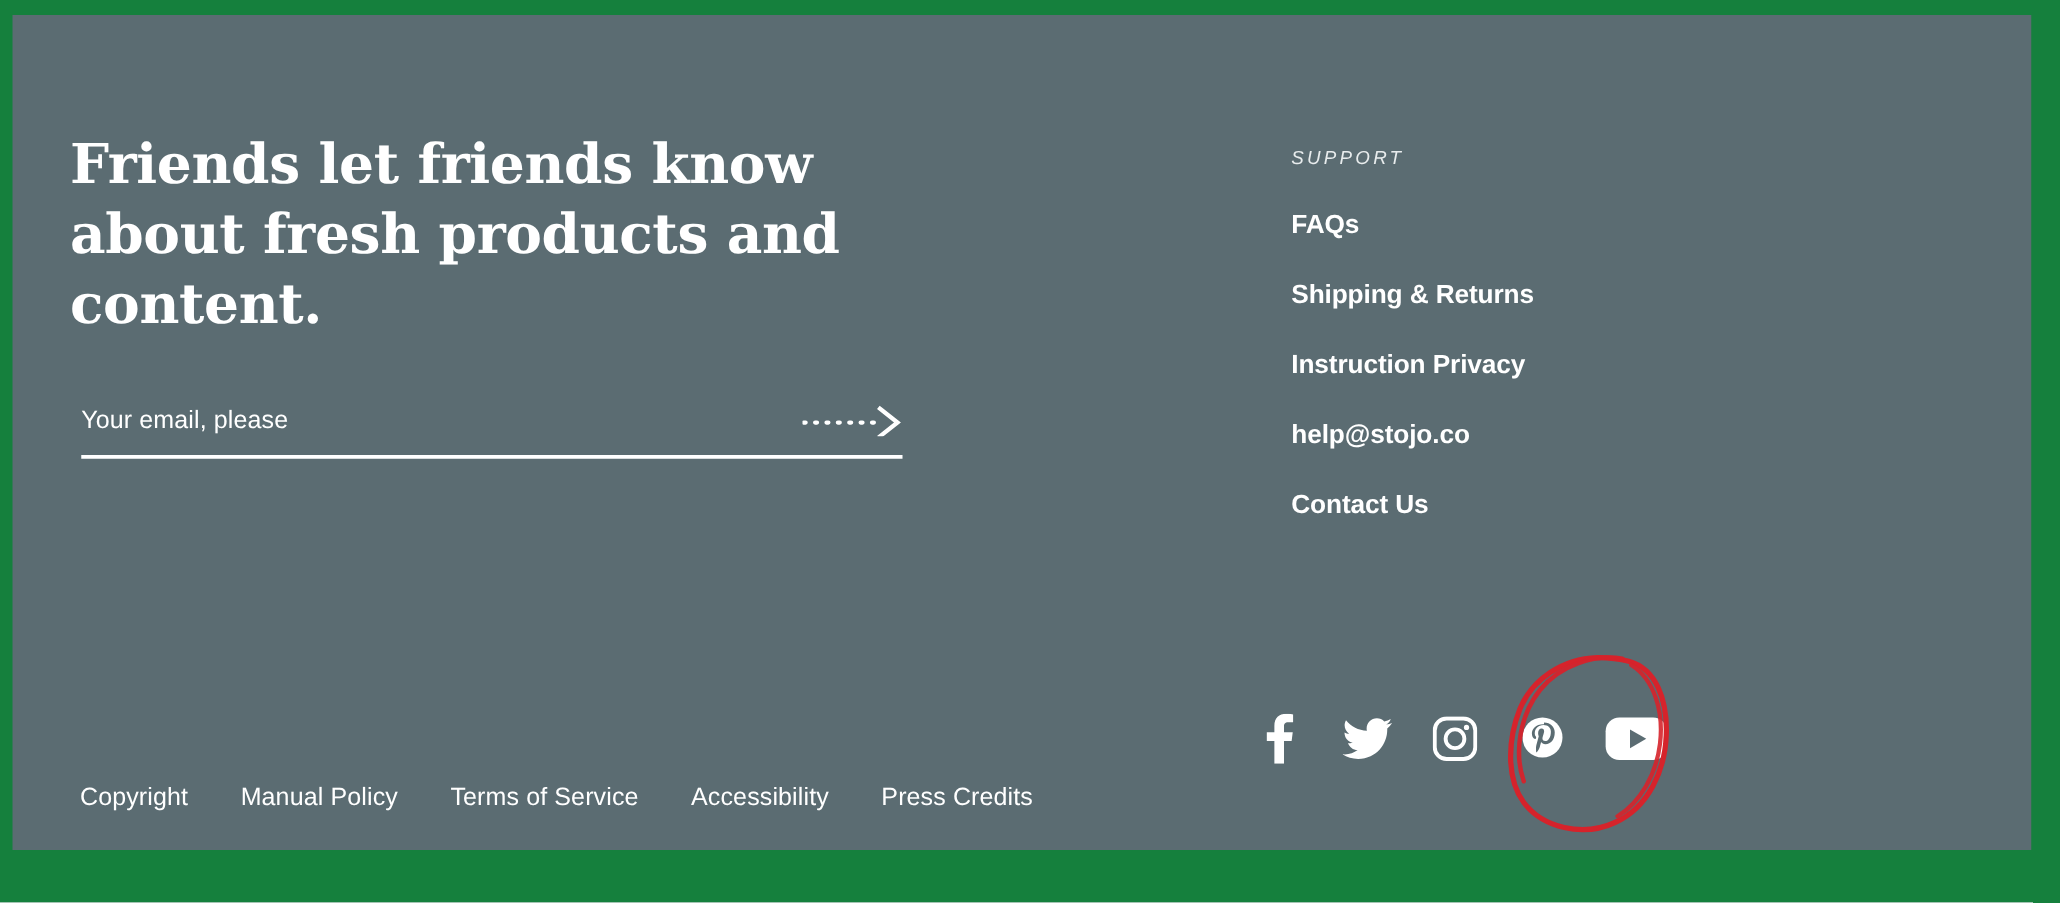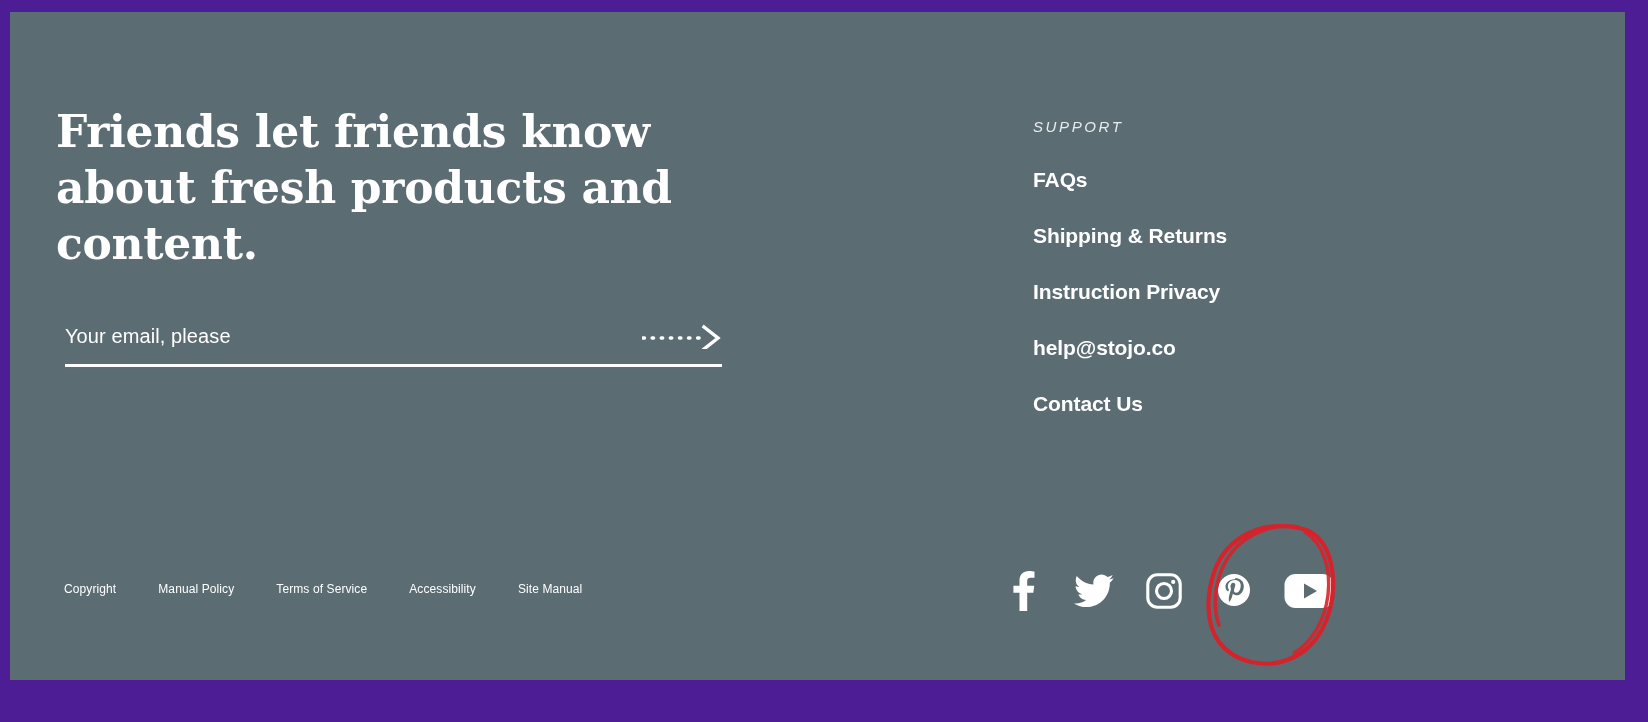--- a/index.html
+++ b/index.html
@@ -10,21 +10,21 @@
     height: 722px;
     background: #ffffff;
     font-family: "Liberation Sans", sans-serif;
     overflow: hidden;
   }
 
   #screen {
     position: relative;
     width: 1648px;
     height: 722px;
-    background: #4c1d95;
+    background: #15803d;
   }
 
   
   .footer-panel {
     position: absolute;
     left: 10px;
     top: 12px;
     width: 1615px;
     height: 668px;
     background: #5b6c72;
@@ -133,27 +133,28 @@
   
   .legal-row {
     position: absolute;
     left: 54px;
     top: 570px;
     display: flex;
     align-items: center;
   }
 
   .legal-link {
-    font-size: 12px;
+    font-size: 20px;
     font-weight: 400;
     color: #ffffff;
     text-decoration: none;
     margin-right: 42px;
     letter-spacing: 0.1px;
     cursor: pointer;
+    margin-top: 45px;
   }
   .legal-link:last-child { margin-right: 0; }
 
   .social-row {
     position: absolute;
     left: 993px;
     top: 558px;
     display: flex;
     align-items: center;
     gap: 28px;
@@ -216,21 +217,21 @@
       <a class="col-link">help@stojo.co</a>
       <a class="col-link">Contact Us</a>
     </div>
 
 
     <div class="legal-row">
       <a class="legal-link">Copyright</a>
       <a class="legal-link">Manual Policy</a>
       <a class="legal-link">Terms of Service</a>
       <a class="legal-link">Accessibility</a>
-      <a class="legal-link">Site Manual</a>
+      <a class="legal-link">Press Credits</a>
     </div>
 
     <div class="social-row">
 
       <a class="social-link" aria-label="Facebook">
         <svg width="22" height="40" viewBox="0 0 22 40" aria-hidden="true">
           <path fill="#ffffff" d="M14.2 40V21.8h6.1l0.9-7.1h-7V10.2c0-2.1 0.6-3.4 3.5-3.4h3.8V0.5C20.9 0.4 18.6 0 15.9 0 10.3 0 6.5 3.4 6.5 9.6v5.1H0.4v7.1h6.1V40h7.7z"></path>
         </svg>
       </a>
 

